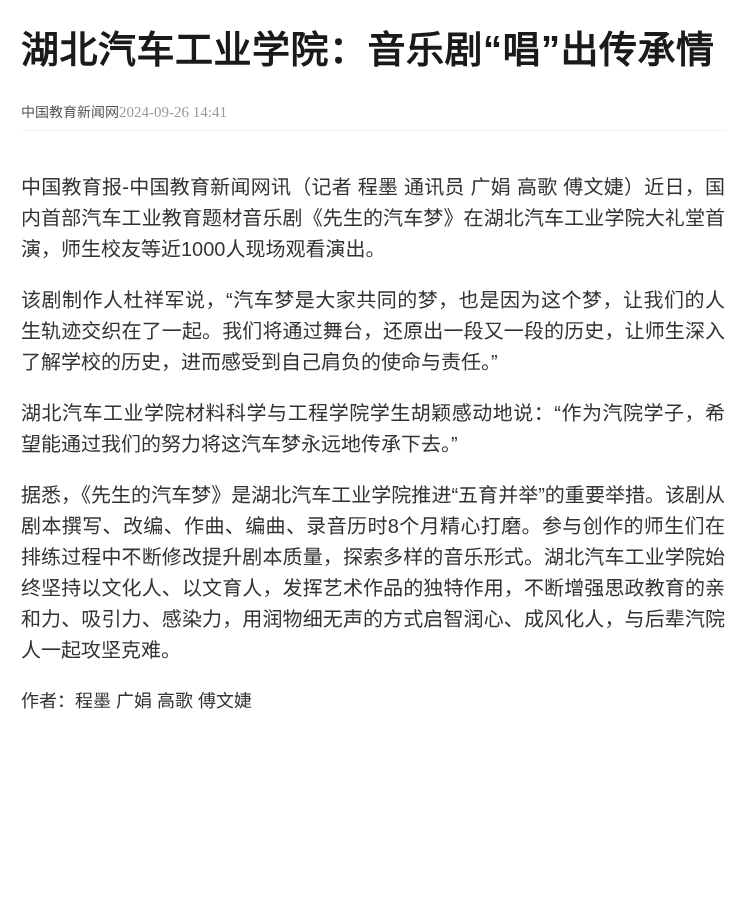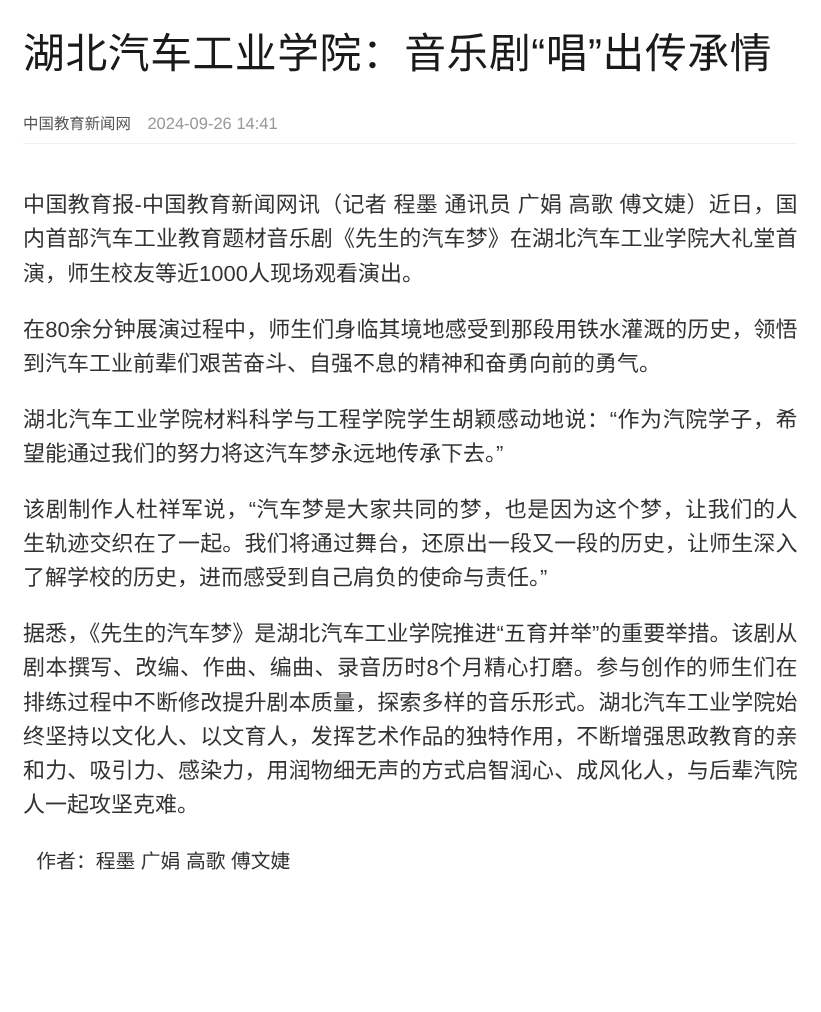--- a/index.html
+++ b/index.html
@@ -20,56 +20,56 @@
     width:746px;
     min-height:920px;
     margin:0 auto;
     background:var(--page-bg);
     padding:26px 21px 18px 21px;
   }
   .article-title{
     margin:0;
     font-size:38px;
     line-height:1.3;
-    font-weight:400;
+    font-weight:700;
     color:var(--title-color);
     letter-spacing:0.5px;
   }
   .meta-row{
     margin-top:26px;
     display:flex;
     align-items:baseline;
+    font-family:Liberation Serif, serif;
   }
   .article-source{
     font-size:14px;
     color:var(--source-color);
   }
   .article-date{
-    margin-left:15px;
     font-size:15px;
     color:var(--date-color);
   }
   .header-divider{
     margin-top:9px;
     height:0;
     border:none;
     border-top:1px solid var(--divider-color);
   }
   .article-body{
     padding-top:33px;
   }
   .article-paragraph{
     margin:0 0 20px 0;
     font-size:20px;
     line-height:31px;
     color:var(--body-color);
     text-align:justify;
   }
   .article-author{
-    margin:12px;
+    margin:0;
     font-size:18px;
     line-height:31px;
     color:var(--body-color);
   }
 </style>
 </head>
 <body>
 
 <div class="page">
 
@@ -77,21 +77,20 @@
 
   <div class="meta-row">
     <span class="article-source">中国教育新闻网</span>
     <span class="article-date">2024-09-26 14:41</span>
   </div>
 
   <hr class="header-divider">
 
   <div class="article-body">
     <p class="article-paragraph">中国教育报-中国教育新闻网讯（记者 程墨 通讯员 广娟 高歌 傅文婕）近日，国内首部汽车工业教育题材音乐剧《先生的汽车梦》在湖北汽车工业学院大礼堂首演，师生校友等近1000人现场观看演出。</p>
-    <p class="article-paragraph">在80余分钟展演过程中，师生们身临其境地感受到那段用铁水灌溉的历史，领悟到汽车工业前辈们艰苦奋斗、自强不息的精神和奋勇向前的勇气。</p>
+    <p class="article-paragraph">该剧制作人杜祥军说，“汽车梦是大家共同的梦，也是因为这个梦，让我们的人生轨迹交织在了一起。我们将通过舞台，还原出一段又一段的历史，让师生深入了解学校的历史，进而感受到自己肩负的使命与责任。”</p>
     <p class="article-paragraph">湖北汽车工业学院材料科学与工程学院学生胡颖感动地说：“作为汽院学子，希望能通过我们的努力将这汽车梦永远地传承下去。”</p>
-    <p class="article-paragraph">该剧制作人杜祥军说，“汽车梦是大家共同的梦，也是因为这个梦，让我们的人生轨迹交织在了一起。我们将通过舞台，还原出一段又一段的历史，让师生深入了解学校的历史，进而感受到自己肩负的使命与责任。”</p>
     <p class="article-paragraph">据悉，《先生的汽车梦》是湖北汽车工业学院推进“五育并举”的重要举措。该剧从剧本撰写、改编、作曲、编曲、录音历时8个月精心打磨。参与创作的师生们在排练过程中不断修改提升剧本质量，探索多样的音乐形式。湖北汽车工业学院始终坚持以文化人、以文育人，发挥艺术作品的独特作用，不断增强思政教育的亲和力、吸引力、感染力，用润物细无声的方式启智润心、成风化人，与后辈汽院人一起攻坚克难。</p>
 
     <p class="article-author">作者：程墨 广娟 高歌 傅文婕</p>
   </div>
 
 </div>
 
 </body></html>

